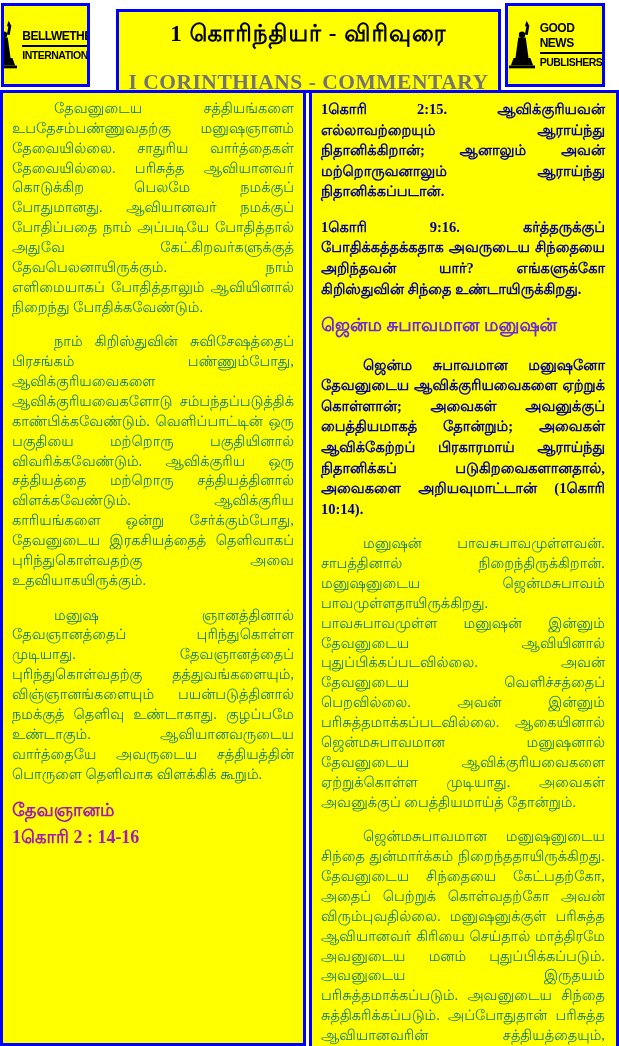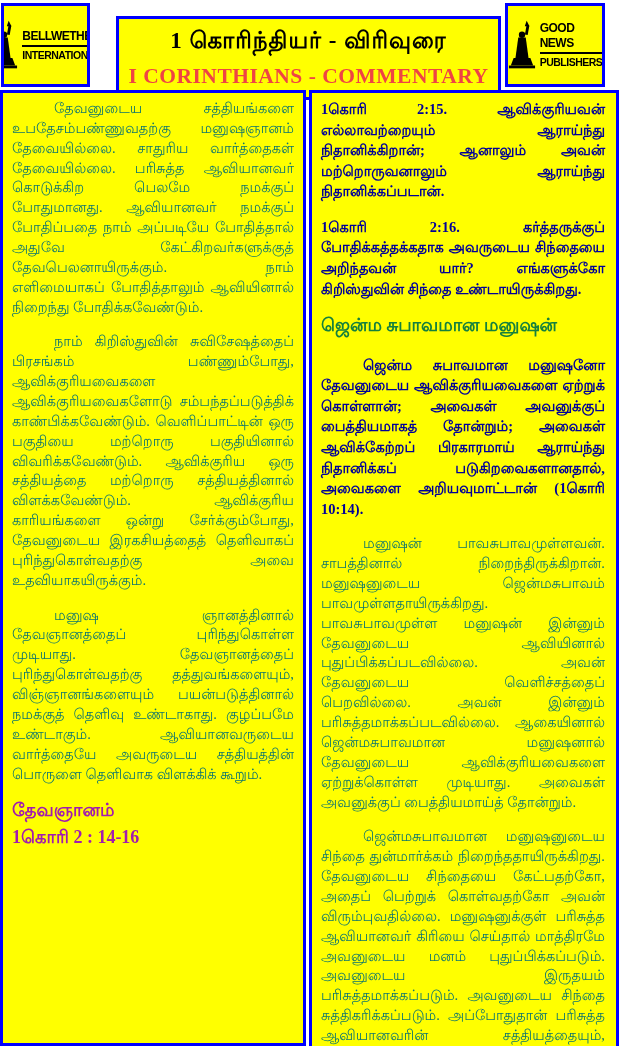--- a/index.html
+++ b/index.html
@@ -6,55 +6,55 @@
   .page {
     position:relative; width:619px; height:1046px; background:#ffffff;
     font-family:"Liberation Serif", serif; color:#000;
   }
   .box {
     position:absolute; background:#FFFF00;
     border:3px solid #0000FF; box-sizing:border-box; overflow:hidden;
   }
   
   #logo-left  { left:1px;  top:3px; width:89px; height:84px; }
-  #title-box  { left:116px; top:16px; width:385px; height:84px; text-align:center; }
+  #title-box  { left:116px; top:9px; width:385px; height:84px; text-align:center; }
   #logo-right { left:505px; top:3px; width:100px; height:84px; }
   .logo-box { display:flex; align-items:center; justify-content:center; gap:4px; padding:4px; }
   .logo-text { display:flex; flex-direction:column; }
   .logo-line1 {
     font-family:"Liberation Sans", sans-serif; font-weight:bold; font-size:12px;
     letter-spacing:-0.5px; border-bottom:2px solid #000; padding-bottom:1px; line-height:1.25;
   }
   .logo-line2 {
     font-family:"Liberation Sans", sans-serif; font-weight:bold; font-size:10.5px;
     letter-spacing:-0.5px; padding-top:2px; line-height:1.2;
   }
   .title-tamil {
     margin-top:9px; font-size:23px; font-weight:bold; color:#000000; letter-spacing:1px;
   }
   .title-english {
-    margin-top:7px; font-size:21.5px; font-weight:bold; color:#ef4444; letter-spacing:0.5px;
+    margin-top:20px; font-size:21.5px; font-weight:bold; color:#737373; letter-spacing:0.5px;
   }
   
   #col-left  { left:0px;   top:90px; width:306px; height:956px; padding:6px 9px 4px 9px; }
   #col-right { left:309px; top:90px; width:310px; height:963px; padding:6px 11px 4px 9px; }
   .column p, .column .section-heading { margin:0 0 15px 0; }
   .body-para {
     font-size:14.5px; line-height:1.37; text-align:justify; color:#0f766e;
   }
   .indent { text-indent:42px; }
   .verse {
     font-size:14.5px; line-height:1.42; text-align:justify;
     font-weight:bold; color:#000099;
   }
   .section-heading {
     font-size:18px; font-weight:bold; line-height:1.25; margin-bottom:4px !important;
   }
   .section-heading.black { color:#a21caf; }
-  .section-heading.navy  { color:#15803d; margin-top:10px; margin-bottom:18px !important; }
+  .section-heading.navy  { color:#6d28d9; margin-top:10px; margin-bottom:18px !important; }
   .heading-block { margin-top:14px; margin-bottom:16px; }
   .heading-block .section-heading { margin-bottom:4px !important; }
   .statue { flex:0 0 auto; }
 </style>
 </head>
 <body>
 
 <div class="page">
 
   <div class="box logo-box" id="logo-left">
@@ -101,20 +101,20 @@
     <p class="body-para indent">நாம் கிறிஸ்துவின் சுவிசேஷத்தைப் பிரசங்கம் பண்ணும்போது, ஆவிக்குரியவைகளை ஆவிக்குரியவைகளோடு சம்பந்தப்படுத்திக் காண்பிக்கவேண்டும். வெளிப்பாட்டின் ஒரு பகுதியை மற்றொரு பகுதியினால் விவரிக்கவேண்டும். ஆவிக்குரிய ஒரு சத்தியத்தை மற்றொரு சத்தியத்தினால் விளக்கவேண்டும். ஆவிக்குரிய காரியங்களை ஒன்று சேர்க்கும்போது, தேவனுடைய இரகசியத்தைத் தெளிவாகப் புரிந்துகொள்வதற்கு அவை உதவியாகயிருக்கும்.</p>
     <p class="body-para indent">மனுஷ ஞானத்தினால் தேவஞானத்தைப் புரிந்துகொள்ள முடியாது. தேவஞானத்தைப் புரிந்துகொள்வதற்கு தத்துவங்களையும், விஞ்ஞானங்களையும் பயன்படுத்தினால் நமக்குத் தெளிவு உண்டாகாது. குழப்பமே உண்டாகும். ஆவியானவருடைய வார்த்தையே அவருடைய சத்தியத்தின் பொருளை தெளிவாக விளக்கிக் கூறும்.</p>
     <div class="heading-block">
       <div class="section-heading black">தேவஞானம்</div>
       <div class="section-heading black">1கொரி 2 : 14-16</div>
     </div>
   </div>
 
   <div class="box column" id="col-right">
     <p class="verse">1கொரி 2:15. ஆவிக்குரியவன் எல்லாவற்றையும் ஆராய்ந்து நிதானிக்கிறான்; ஆனாலும் அவன் மற்றொருவனாலும் ஆராய்ந்து நிதானிக்கப்படான்.</p>
-    <p class="verse">1கொரி 2:16. கர்த்தருக்குப் போதிக்கத்தக்கதாக அவருடைய சிந்தையை அறிந்தவன் யார்? எங்களுக்கோ கிறிஸ்துவின் சிந்தை உண்டாயிருக்கிறது.</p>
+    <p class="verse">1கொரி 9:16. கர்த்தருக்குப் போதிக்கத்தக்கதாக அவருடைய சிந்தையை அறிந்தவன் யார்? எங்களுக்கோ கிறிஸ்துவின் சிந்தை உண்டாயிருக்கிறது.</p>
     <div class="section-heading navy">ஜென்ம சுபாவமான மனுஷன்</div>
     <p class="verse indent">ஜென்ம சுபாவமான மனுஷனோ தேவனுடைய ஆவிக்குரியவைகளை ஏற்றுக் கொள்ளான்; அவைகள் அவனுக்குப் பைத்தியமாகத் தோன்றும்; அவைகள் ஆவிக்கேற்றப் பிரகாரமாய் ஆராய்ந்து நிதானிக்கப் படுகிறவைகளானதால், அவைகளை அறியவுமாட்டான் (1கொரி 10:14).</p>
     <p class="body-para indent">மனுஷன் பாவசுபாவமுள்ளவன். சாபத்தினால் நிறைந்திருக்கிறான். மனுஷனுடைய ஜென்மசுபாவம் பாவமுள்ளதாயிருக்கிறது. பாவசுபாவமுள்ள மனுஷன் இன்னும் தேவனுடைய ஆவியினால் புதுப்பிக்கப்படவில்லை. அவன் தேவனுடைய வெளிச்சத்தைப் பெறவில்லை. அவன் இன்னும் பரிசுத்தமாக்கப்படவில்லை. ஆகையினால் ஜென்மசுபாவமான மனுஷனால் தேவனுடைய ஆவிக்குரியவைகளை ஏற்றுக்கொள்ள முடியாது. அவைகள் அவனுக்குப் பைத்தியமாய்த் தோன்றும்.</p>
     <p class="body-para indent">ஜென்மசுபாவமான மனுஷனுடைய சிந்தை துன்மார்க்கம் நிறைந்ததாயிருக்கிறது. தேவனுடைய சிந்தையை கேட்பதற்கோ, அதைப் பெற்றுக் கொள்வதற்கோ அவன் விரும்புவதில்லை. மனுஷனுக்குள் பரிசுத்த ஆவியானவர் கிரியை செய்தால் மாத்திரமே அவனுடைய மனம் புதுப்பிக்கப்படும். அவனுடைய இருதயம் பரிசுத்தமாக்கப்படும். அவனுடைய சிந்தை சுத்திகரிக்கப்படும். அப்போதுதான் பரிசுத்த ஆவியானவரின் சத்தியத்தையும், பரிசுத்தத்தையும் அவன் புரிந்துகொள்வான்.</p>
   </div>
 
 </div>
 
 </body></html>

